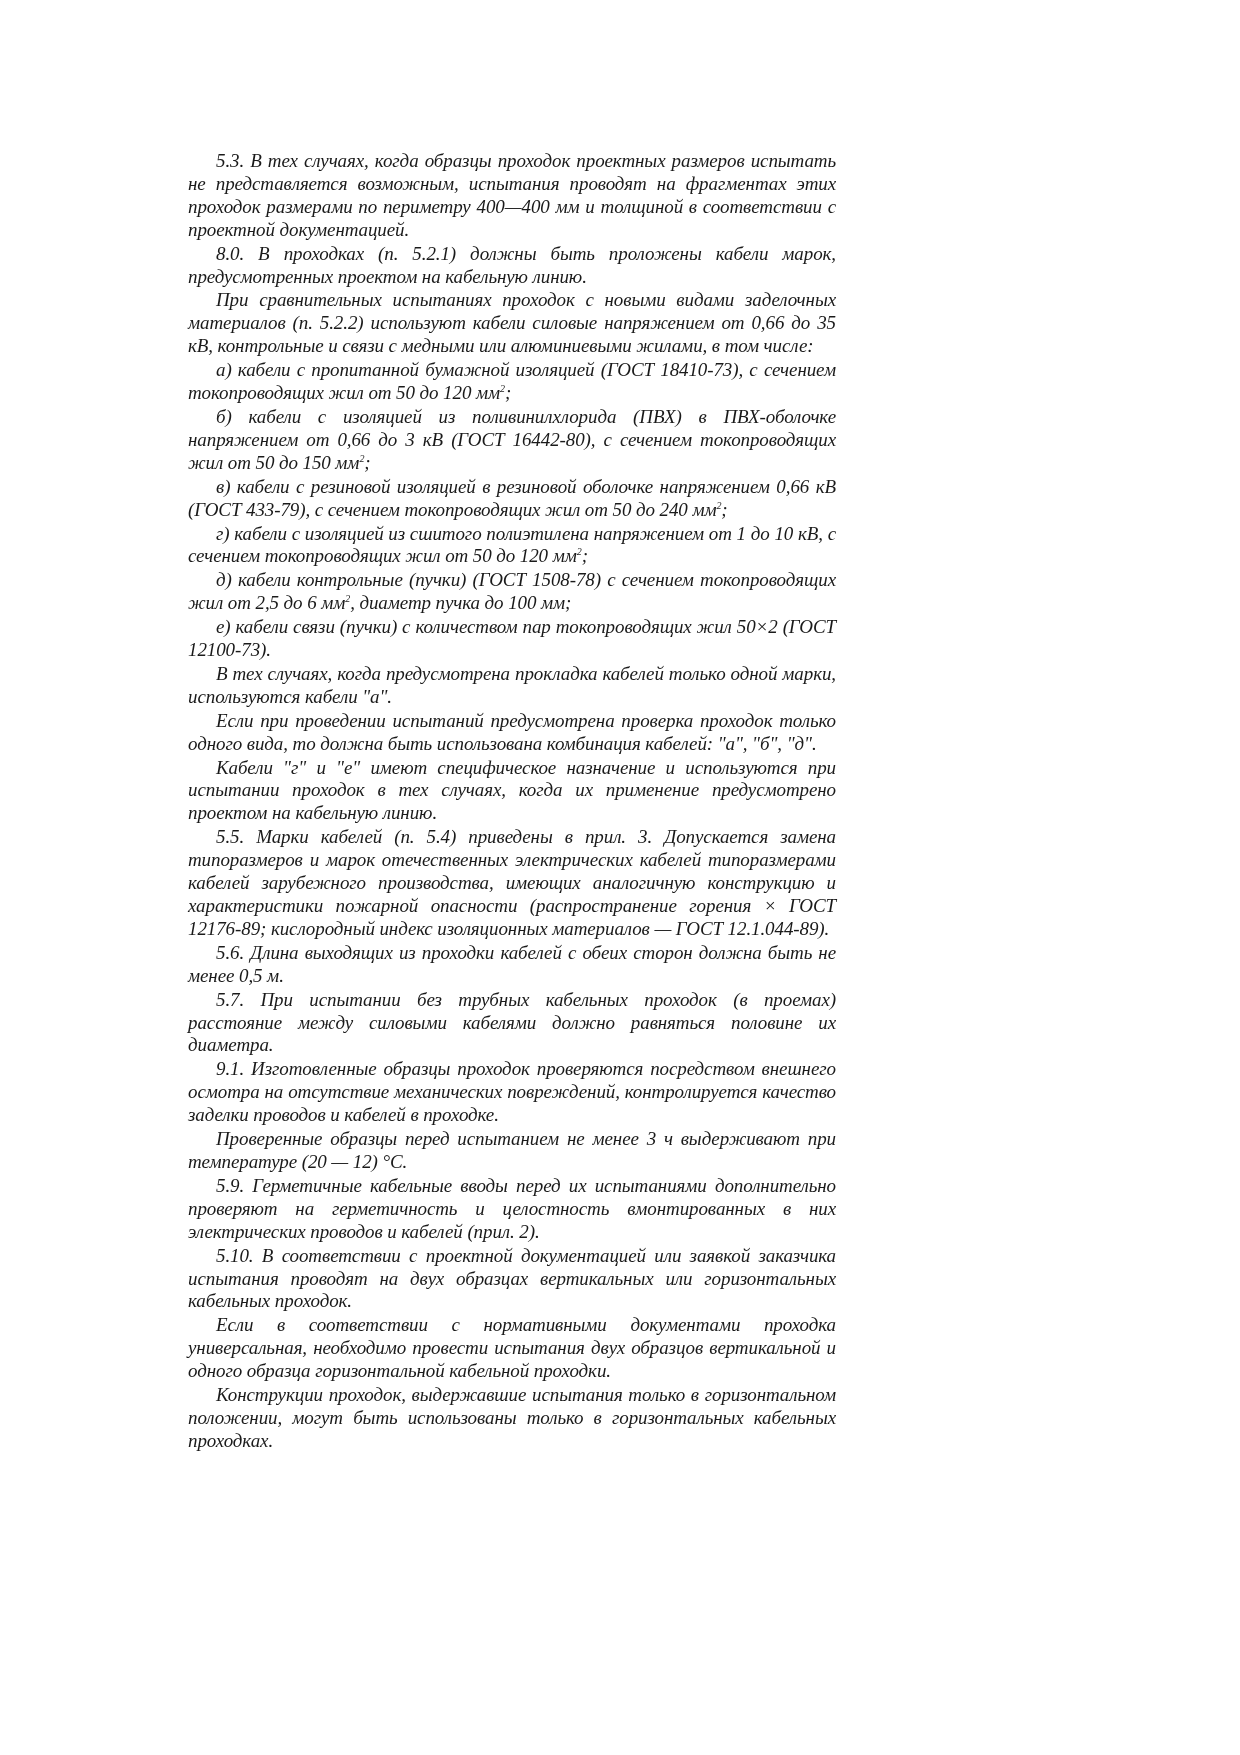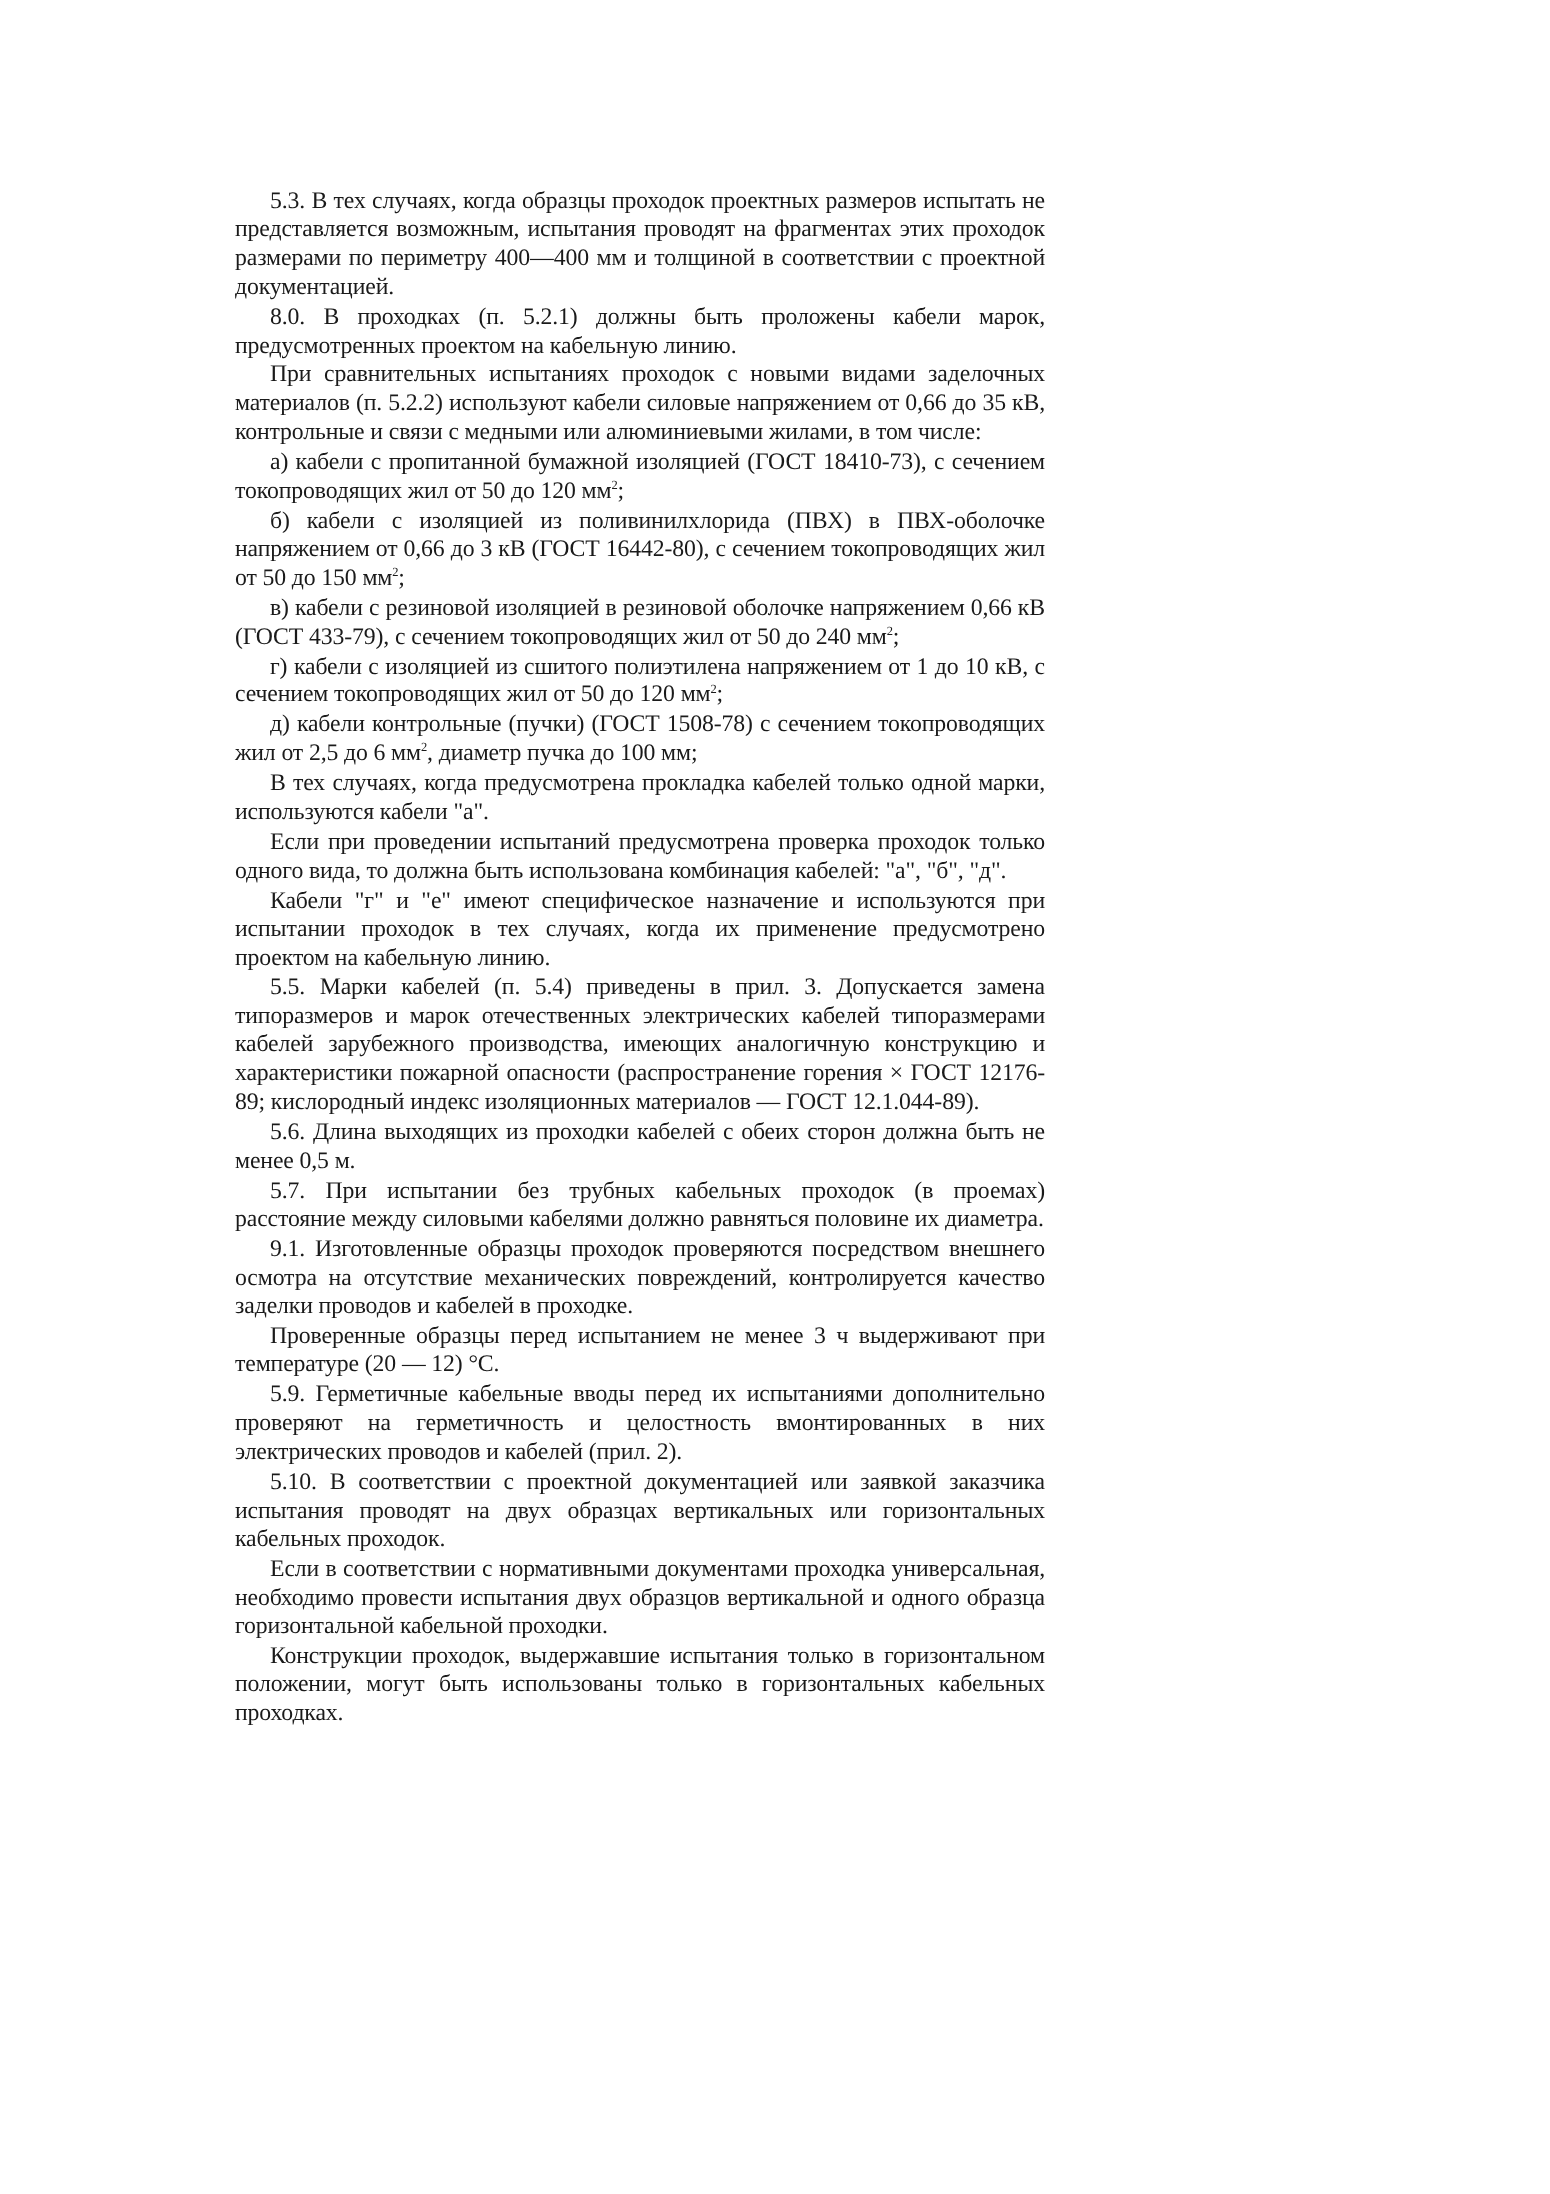--- a/index.html
+++ b/index.html
@@ -21,40 +21,42 @@
       font-family: "Liberation Serif", "DejaVu Serif", serif;
       font-size: 19px;
       line-height: 22.9px;
       color: #1a1a1a;
     }
     .page p {
       margin: 0;
       text-indent: 28px;
       text-align: justify;
       letter-spacing: -0.1px;
+      font-style: italic;
     }
     .page p.sp { margin-top: 1px; }
     sup {
       font-size: 10px;
       line-height: 0;
       vertical-align: 7px;
     }
   </style>
 </head>
 <body>
 
 <div class="page">
   <p><span>5.3. В тех случаях, когда образцы проходок проектных размеров испытать не представляется возможным, испытания проводят на фрагментах этих проходок размерами по периметру 400—400 мм и толщиной в соответствии с проектной документацией.</span></p>
   <p class="sp"><span>8.0. В проходках (п. 5.2.1) должны быть проложены кабели марок, предусмотренных проектом на кабельную линию.</span></p>
   <p class="sp"><span>При сравнительных испытаниях проходок с новыми видами заделочных материалов (п. 5.2.2) используют кабели силовые напряжением от 0,66 до 35 кВ, контрольные и связи с медными или алюминиевыми жилами, в том числе:</span></p>
   <p class="sp"><span>а) кабели с пропитанной бумажной изоляцией (ГОСТ 18410-73), с сечением токопроводящих жил от 50 до 120 мм</span><sup>2</sup><span>;</span></p>
   <p class="sp"><span>б) кабели с изоляцией из поливинилхлорида (ПВХ) в ПВХ-оболочке напряжением от 0,66 до 3 кВ (ГОСТ 16442-80), с сечением токопроводящих жил от 50 до 150 мм</span><sup>2</sup><span>;</span></p>
   <p class="sp"><span>в) кабели с резиновой изоляцией в резиновой оболочке напряжением 0,66 кВ (ГОСТ 433-79), с сечением токопроводящих жил от 50 до 240 мм</span><sup>2</sup><span>;</span></p>
   <p class="sp"><span>г) кабели с изоляцией из сшитого полиэтилена напряжением от 1 до 10 кВ, с сечением токопроводящих жил от 50 до 120 мм</span><sup>2</sup><span>;</span></p>
   <p class="sp"><span>д) кабели контрольные (пучки) (ГОСТ 1508-78) с сечением токопроводящих жил от 2,5 до 6 мм</span><sup>2</sup><span>, диаметр пучка до 100 мм;</span></p>
+  <p class="sp"><span>е) кабели связи (пучки) с количеством пар токопроводящих жил 50×2 (ГОСТ 12100-73).</span></p>
   <p class="sp"><span>В тех случаях, когда предусмотрена прокладка кабелей только одной марки, используются кабели "а".</span></p>
   <p class="sp"><span>Если при проведении испытаний предусмотрена проверка проходок только одного вида, то должна быть использована комбинация кабелей: "а", "б", "д".</span></p>
   <p class="sp"><span>Кабели "г" и "е" имеют специфическое назначение и используются при испытании проходок в тех случаях, когда их применение предусмотрено проектом на кабельную линию.</span></p>
   <p class="sp"><span>5.5. Марки кабелей (п. 5.4) приведены в прил. 3. Допускается замена типоразмеров и марок отечественных электрических кабелей типоразмерами кабелей зарубежного производства, имеющих аналогичную конструкцию и характеристики пожарной опасности (распространение горения × ГОСТ 12176-89; кислородный индекс изоляционных материалов — ГОСТ 12.1.044-89).</span></p>
   <p class="sp"><span>5.6. Длина выходящих из проходки кабелей с обеих сторон должна быть не менее 0,5 м.</span></p>
   <p class="sp"><span>5.7. При испытании без трубных кабельных проходок (в проемах) расстояние между силовыми кабелями должно равняться половине их диаметра.</span></p>
   <p class="sp"><span>9.1. Изготовленные образцы проходок проверяются посредством внешнего осмотра на отсутствие механических повреждений, контролируется качество заделки проводов и кабелей в проходке.</span></p>
   <p class="sp"><span>Проверенные образцы перед испытанием не менее 3 ч выдерживают при температуре (20 — 12) °С.</span></p>
   <p class="sp"><span>5.9. Герметичные кабельные вводы перед их испытаниями дополнительно проверяют на герметичность и целостность вмонтированных в них электрических проводов и кабелей (прил. 2).</span></p>
   <p class="sp"><span>5.10. В соответствии с проектной документацией или заявкой заказчика испытания проводят на двух образцах вертикальных или горизонтальных кабельных проходок.</span></p>

